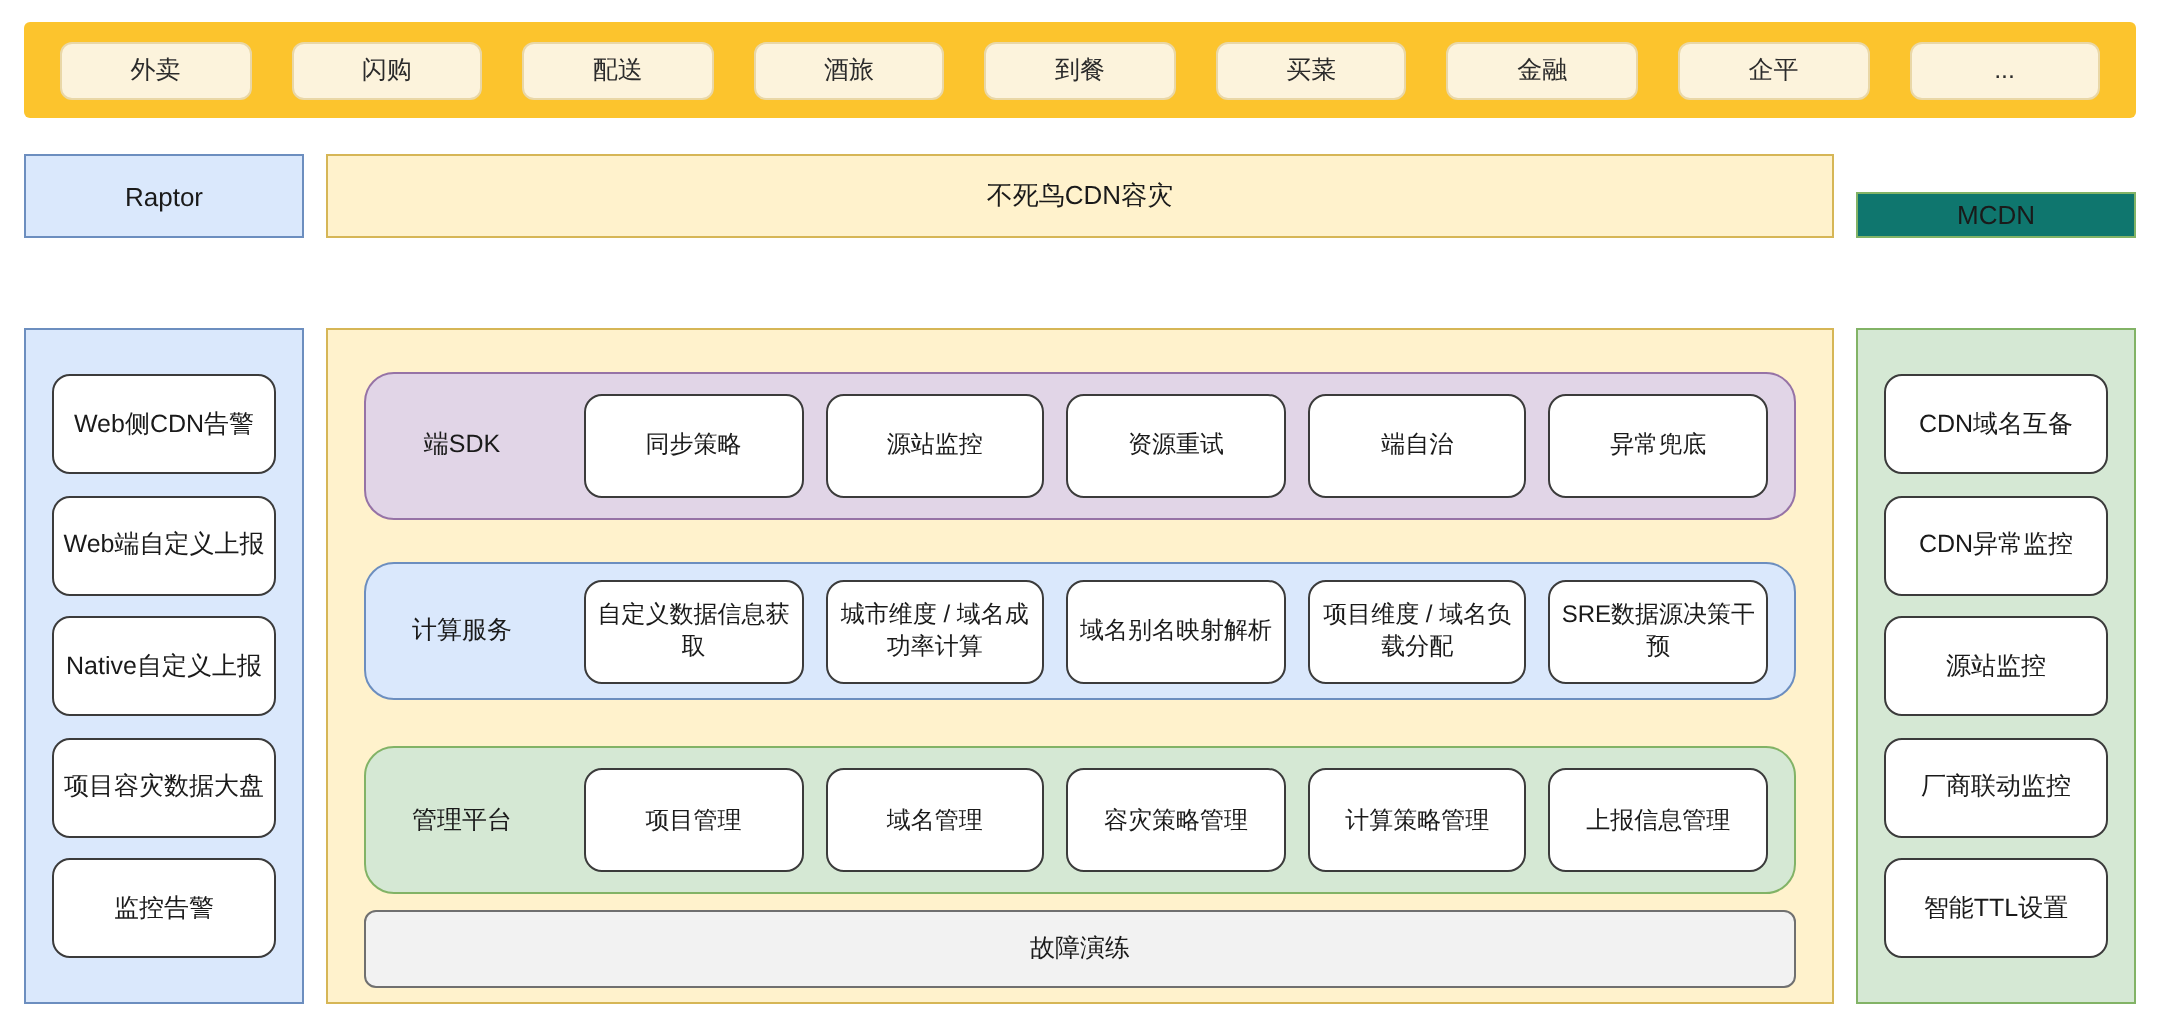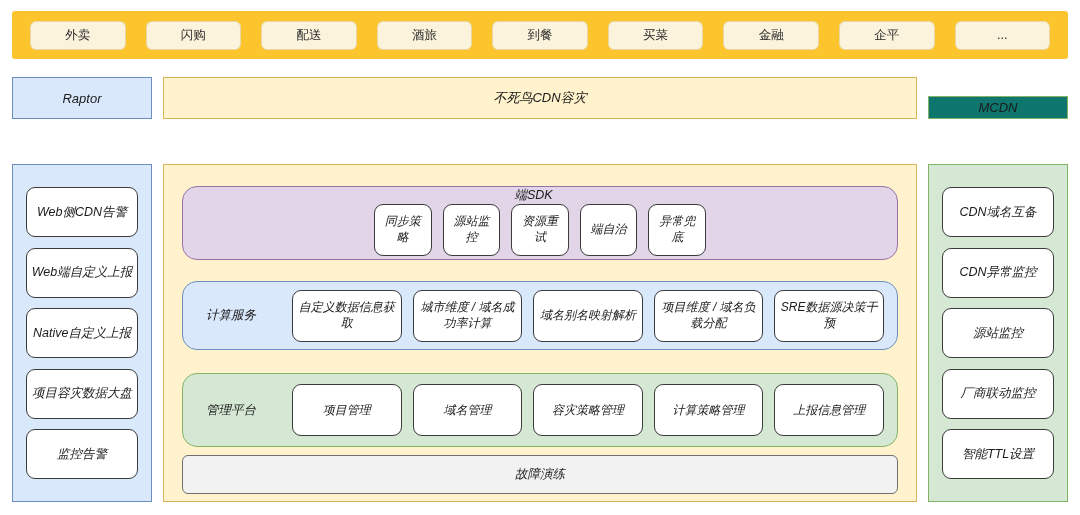--- a/index.html
+++ b/index.html
@@ -37,21 +37,20 @@
     color: #2b2b2b;
   }
 
   
   .grid {
     display: grid;
     grid-template-columns: 140px 1fr 140px;
     grid-template-rows: 42px 375px;
     column-gap: 11px;
     row-gap: 8px;
-    font-style: italic;
   }
   .hdr {
     border: 1px solid;
     display: flex; align-items: center; justify-content: center;
     font-size: 13px;
   }
   .hdr-blue   { background: #DAE8FC; border-color: #6C8EBF; }
   .hdr-yellow { background: #FFF2CC; border-color: #D6B656; }
   .hdr-green  { background: #0f766e; border-color: #82B366; margin-top: 19px; }
 
@@ -83,21 +82,21 @@
     display: flex;
     flex-direction: column;
   }
   .row {
     border: 1px solid;
     border-radius: 15px;
     display: flex;
     align-items: center;
     padding-right: 13px;
   }
-  .row-purple { background: #E1D5E7; border-color: #9673A6; height: 88px; margin-bottom: 21px; flex-direction: column; }
+  .row-purple { background: #E1D5E7; border-color: #9673A6; height: 88px; margin-bottom: 21px; }
   .row-blue   { background: #DAE8FC; border-color: #6C8EBF; height: 83px; margin-bottom: 23px; }
   .row-green  { background: #D5E8D4; border-color: #82B366; height: 88px; margin-bottom: 8px;  }
   .row-label {
     width: 96px;
     flex-shrink: 0;
     text-align: center;
     font-size: 12.5px;
   }
   .row-items {
     flex: 1;

